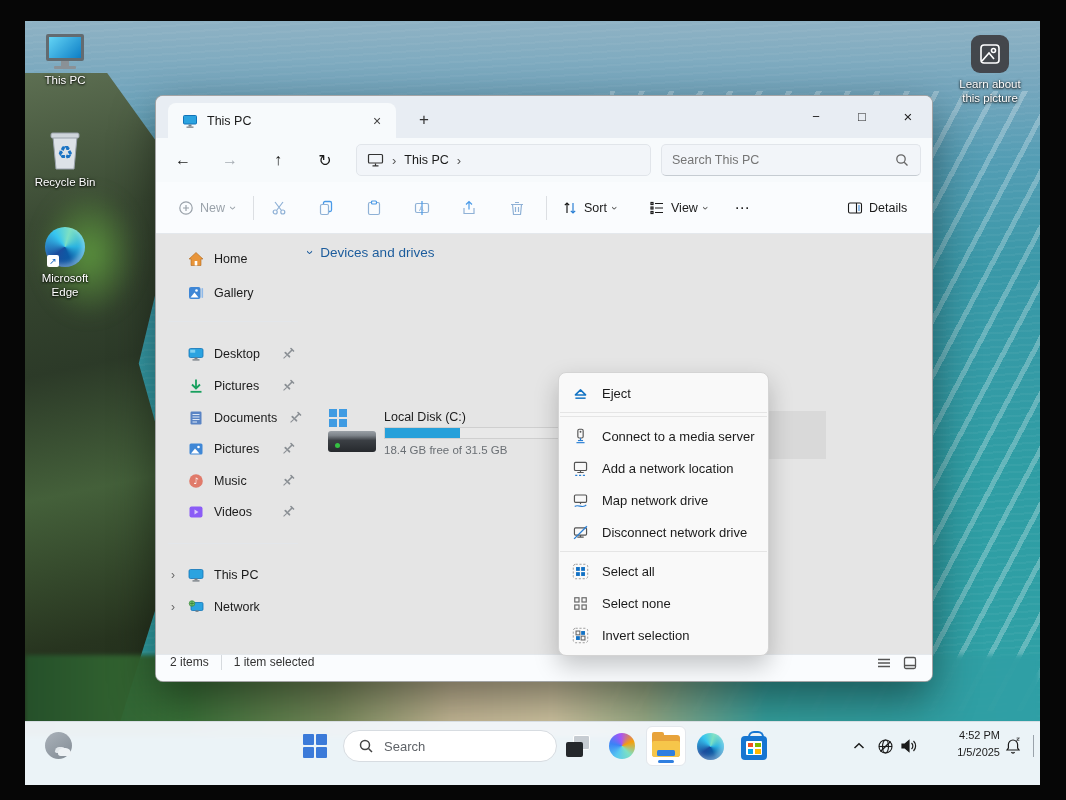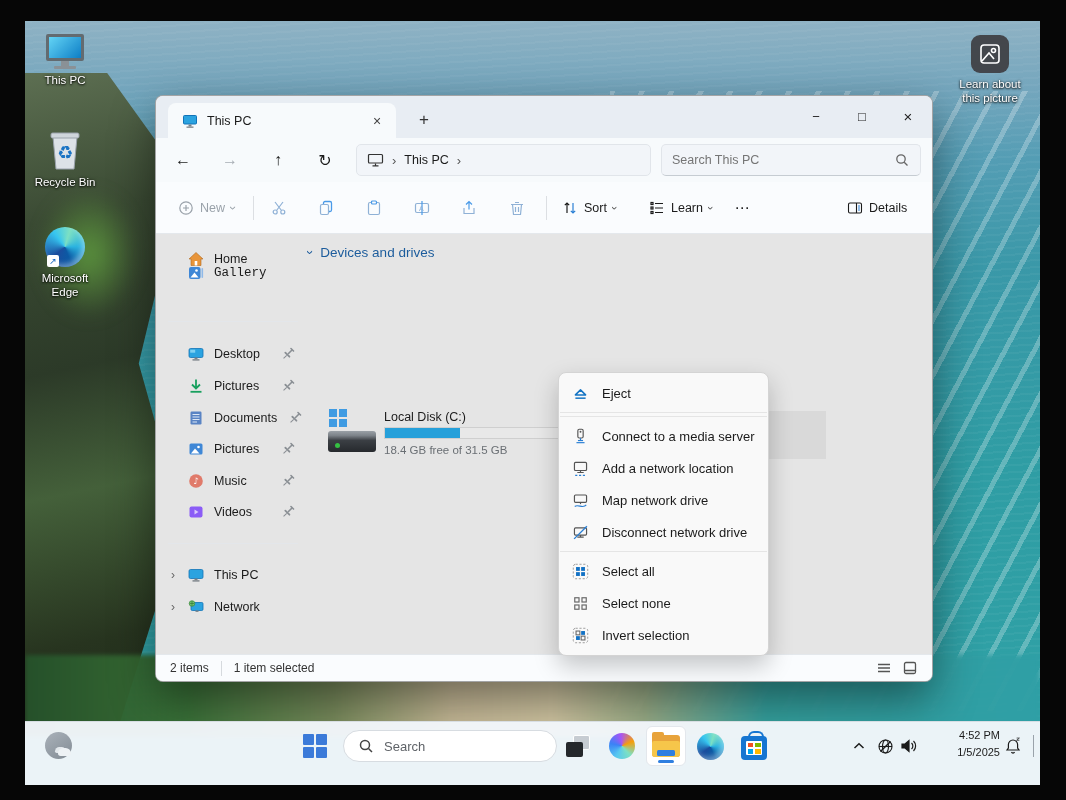--- a/index.html
+++ b/index.html
@@ -89,21 +89,21 @@
   .drive-bar-fill { height:100%; background:#26a0da; }
   .drive-free { position:absolute; left:60px; top:35px; font-size:11.5px; color:#6a6f74; }
   .drive-art { position:absolute; left:4px; top:0; width:50px; height:48px; }
   .winlogo { display:grid; grid-template-columns:8px 8px; grid-template-rows:8px 8px; gap:1.5px; }
   .winlogo div { background:#3f9be2; }
   .drive-body { position:absolute; left:0; top:22px; width:48px; height:21px; border-radius:3px;
     background:linear-gradient(180deg,#9aa0a6 0%,#7c8288 22%,#3b3f44 45%,#26292d 100%); }
   .drive-led { position:absolute; left:7px; bottom:4px; width:5px; height:5px; border-radius:50%; background:#35c042; }
 
   .statusbar { position:absolute; left:0; bottom:0; width:100%; height:27px; background:#fafcfe;
-    border-top:1px solid #e4e8ec; display:flex; align-items:center; padding:0 14px; gap:12px;
+    border-top:1px solid #e4e8ec; display:flex; padding:0 14px; gap:12px;
     font-size:12px; color:#333; }
   .st-sep { width:1px; height:15px; background:#d6dade; }
 
   
   .cmenu { position:absolute; left:402px; top:138px; width:211px; background:#f9f9f9;
     border:1px solid #d4d4d4; border-radius:8px; box-shadow:0 10px 24px rgba(0,0,0,.22);
     padding:4px 0; z-index:30; }
   .mrow { display:flex; align-items:center; height:32px; padding:0 13px; gap:13px; font-size:13px; color:#1b1b1b; }
   .mico { width:17px; height:17px; flex:none; display:inline-flex; }
   .msep { height:1px; background:#e5e5e5; margin:3px 1px; }
@@ -314,21 +314,21 @@
         <span class="ico16">
           <svg viewBox="0 0 16 16" fill="none" stroke="#1b1b1b" stroke-width="1.2">
               <rect x="2" y="2.5" width="2" height="2"></rect>
               <path d="M6 3.5 h8"></path>
               <rect x="2" y="7" width="2" height="2"></rect>
               <path d="M6 8 h8"></path>
               <rect x="2" y="11.5" width="2" height="2"></rect>
               <path d="M6 12.5 h8"></path>
             </svg>
         </span>
-        <span>Learn</span>
+        <span>View</span>
         <span class="rot90 chev-sm">›</span>
       </div>
       <div class="tbtn" style="left:571px;width:30px;font-size:15px;">⋯</div>
       <div class="tbtn" style="left:683px;">
         <span class="ico16">
           <svg viewBox="0 0 16 16" fill="none" stroke="#1b1b1b" stroke-width="1.1">
               <rect x="1.5" y="3" width="13" height="10" rx="1.5"></rect>
               <path d="M9.5 3 V13"></path>
               <path d="M11 6 h2 M11 8 h2 M11 10 h2" stroke="#2a7fd4"></path>
             </svg>
@@ -341,21 +341,21 @@
 
       <div class="side-item" style="top:10px;">
         <span class="ico16">
           <svg viewBox="0 0 16 16">
               <path d="M8 1.5 L15 8 H13 V14.5 H3 V8 H1 Z" fill="#e8953a" stroke="#b06a1e" stroke-width=".6"></path>
               <rect x="6.7" y="10" width="2.6" height="4.5" fill="#fff"></rect>
             </svg>
         </span>
         <span>Home</span>
       </div>
-      <div class="side-item" style="top:24px;font-family:Liberation Mono, monospace;">
+      <div class="side-item" style="top:44px;">
         <span class="ico16">
           <svg viewBox="0 0 16 16">
               <rect x="1" y="2" width="11.5" height="12" rx="2" fill="#3f87d6"></rect>
               <rect x="13.5" y="3" width="1.6" height="10" rx=".8" fill="#8fb9e8"></rect>
               <circle cx="8.5" cy="5.5" r="1.3" fill="#fff"></circle>
               <path d="M2.5 12.5 L6.5 7.5 L10.5 12.5 Z" fill="#fff"></path>
             </svg>
         </span>
         <span>Gallery</span>
       </div>

